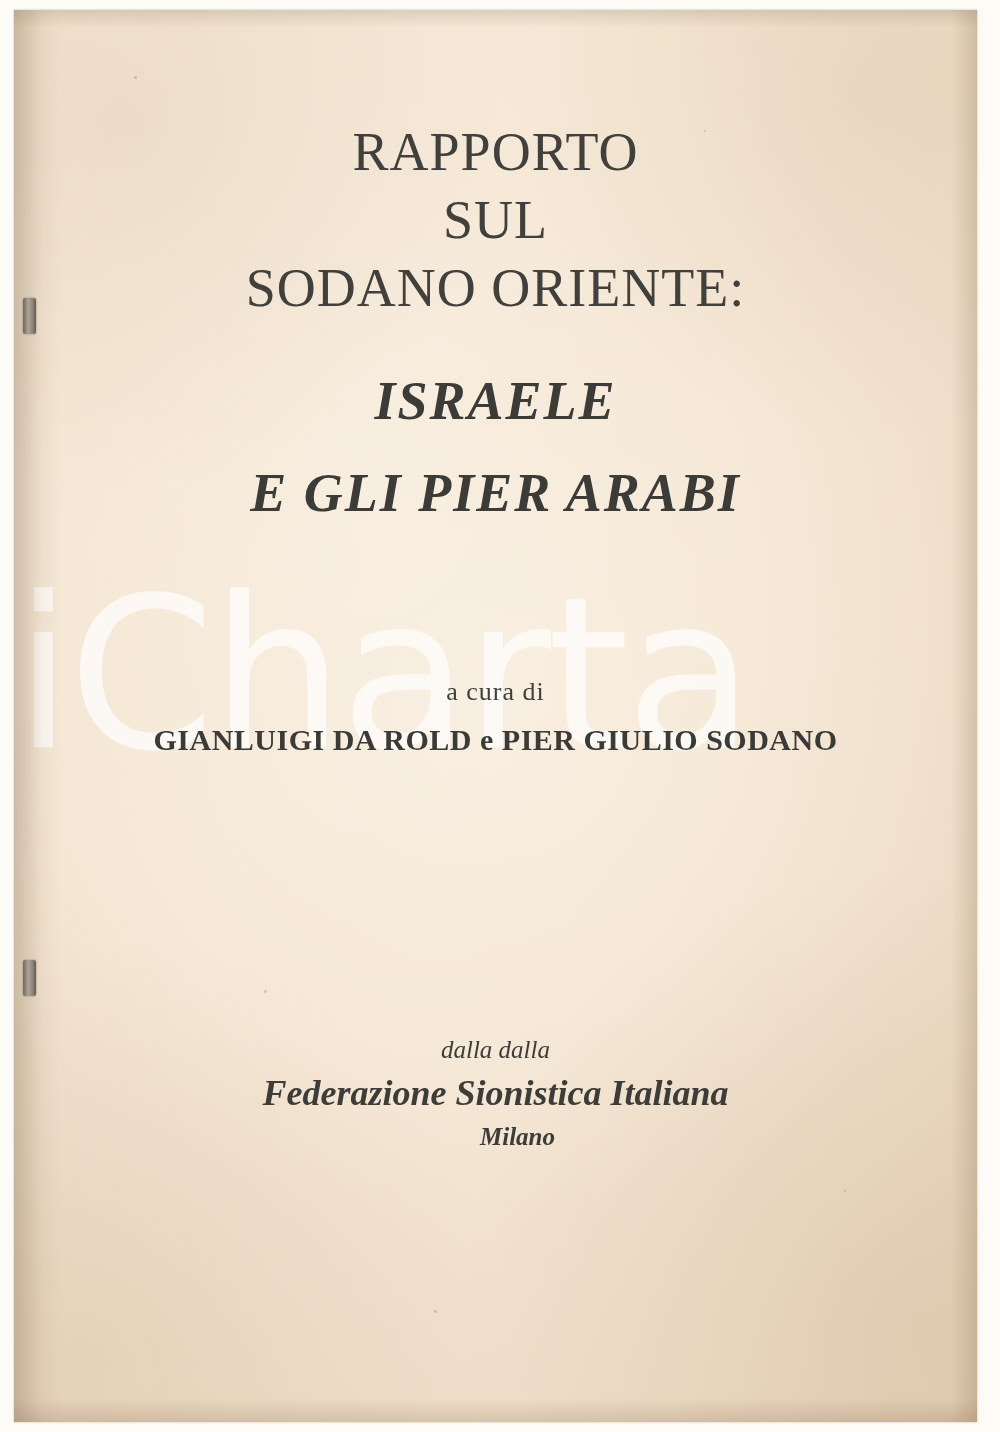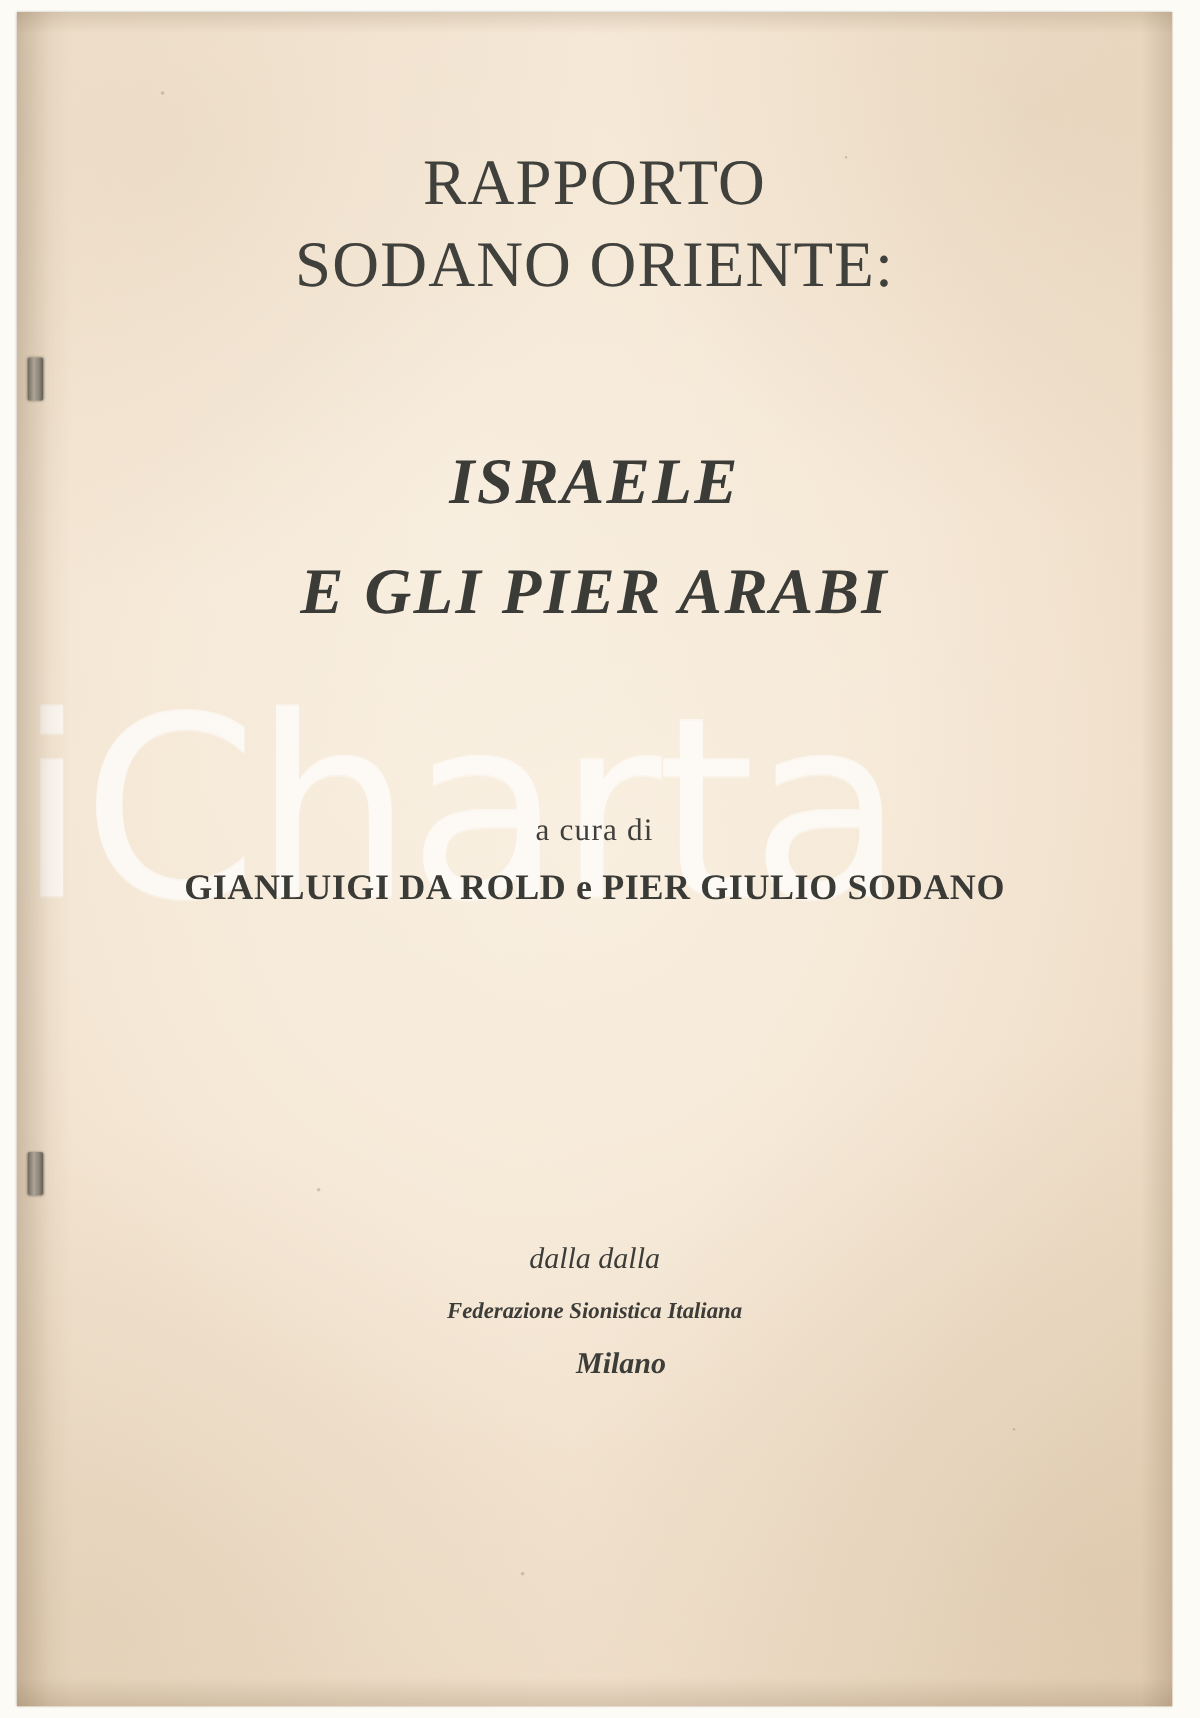--- a/index.html
+++ b/index.html
@@ -171,21 +171,21 @@
     left: 0; right: 0;
     top: 1020px;
   }
   .publisher-line {
     font-family: "Liberation Serif", serif;
     font-style: italic;
     font-weight: bold;
     color: #3c3c39;
   }
   .publisher-line.l1 { font-size: 25px; line-height: 40px; font-weight: normal; }
-  .publisher-line.l2 { font-size: 19px; line-height: 46px; }
+  .publisher-line.l2 { font-size: 36px; line-height: 46px; }
   .publisher-line.l3 { font-size: 25px; line-height: 42px; margin-left: 44px; }
 
   
   .speck {
     position: absolute;
     background: rgba(120,95,60,0.28);
     border-radius: 50%;
     pointer-events: none;
   }
 </style>
@@ -202,20 +202,21 @@
     <div class="speck" style="left:250px; top:980px; width:3px; height:3px;"></div>
     <div class="speck" style="left:830px; top:1180px; width:2px; height:2px;"></div>
     <div class="speck" style="left:420px; top:1300px; width:3px; height:3px;"></div>
 
     <div class="watermark">iCharta</div>
 
     <div class="content">
 
       <div class="title-block">
         <div class="title-line">RAPPORTO</div>
+        <div class="title-line">SUL</div>
         <div class="title-line">SODANO ORIENTE:</div>
       </div>
 
       <div class="subtitle-block">
         <div class="subtitle-line">ISRAELE</div>
         <div class="subtitle-line">E GLI PIER ARABI</div>
       </div>
 
       <div class="editors-block">
         <div class="editors-intro">a cura di</div>

